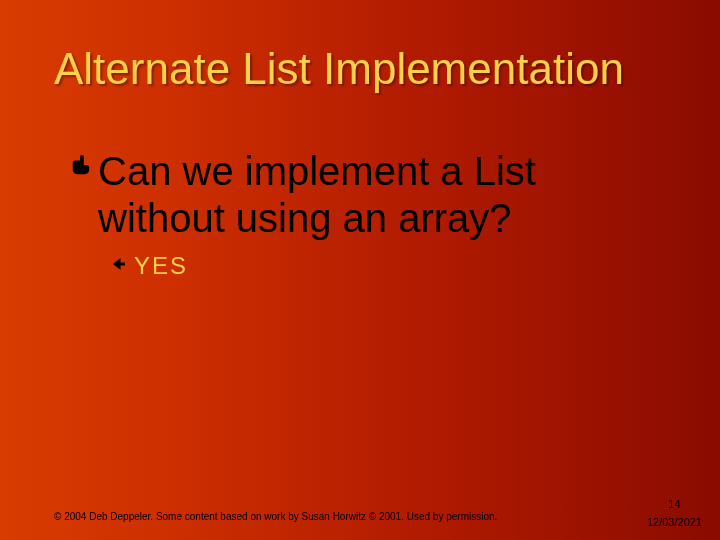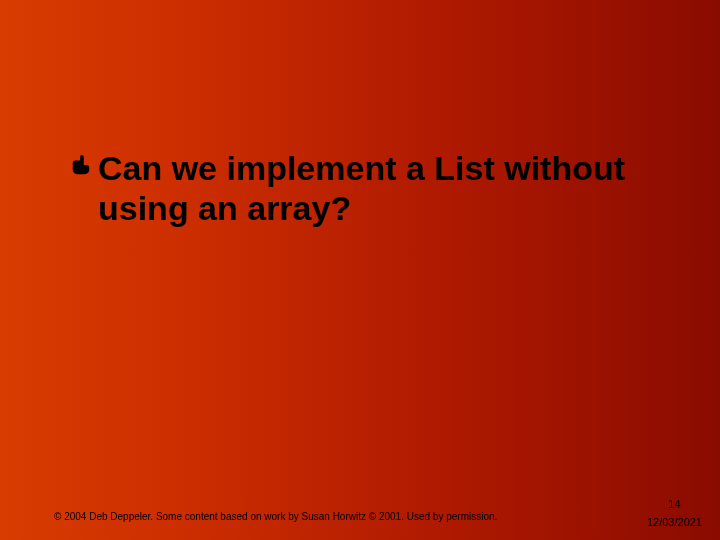--- a/index.html
+++ b/index.html
@@ -40,23 +40,23 @@
     align-items: flex-start;
   }
   .bullet-icon {
     flex: 0 0 auto;
     width: 28px;
     margin-top: 6px;
   }
   .bullet-icon svg { display: block; }
   .bullet-text {
     font-family: "Trebuchet MS", "Comic Sans MS", Arial, sans-serif;
-    font-size: 34px;
+    font-size: 40px;
     color: #000000;
-    font-weight: bold;
+    font-weight: normal;
     line-height: 1.18;
   }
   .sub-row {
     display: flex;
     align-items: flex-start;
     margin-left: 40px;
     margin-top: 10px;
   }
   .sub-icon {
     flex: 0 0 auto;
@@ -101,32 +101,41 @@
     display: block;
     text-align: center;
     margin-bottom: 6px;
   }
 </style>
 </head>
 <body>
 
 <div class="slide">
 
+  <div class="title">Alternate List Implementation</div>
 
   <div class="body">
 
     <div class="bullet-row">
       <span class="bullet-icon">
         <svg width="22" height="22" viewBox="0 0 24 24">
           <path d="M3 10 C3 8 4 7 6 7 L11 7 L11 3 C11 2 12 1 13 1 C14 1 15 2 15 3 L15 12 L18 12 C20 12 21 13 21 15 L21 17 C21 20 19 22 16 22 L8 22 C5 22 3 20 3 17 Z" fill="#000000"></path>
         </svg>
       </span>
       <span class="bullet-text">Can we implement a List without using an array?</span>
     </div>
 
+    <div class="sub-row">
+      <span class="sub-icon">
+        <svg width="18" height="18" viewBox="0 0 24 24">
+          <path d="M14 4 L4 12 L14 20 L14 14 L20 14 L20 10 L14 10 Z" fill="#000000"></path>
+        </svg>
+      </span>
+      <span class="sub-text">YES</span>
+    </div>
 
     <div class="spacer"></div>
 
 
 
   </div>
 
   <div class="footer-left">© 2004 Deb Deppeler.  Some content based on work by Susan Horwitz © 2001.  Used by permission.</div>
 
   <div class="footer-right">

